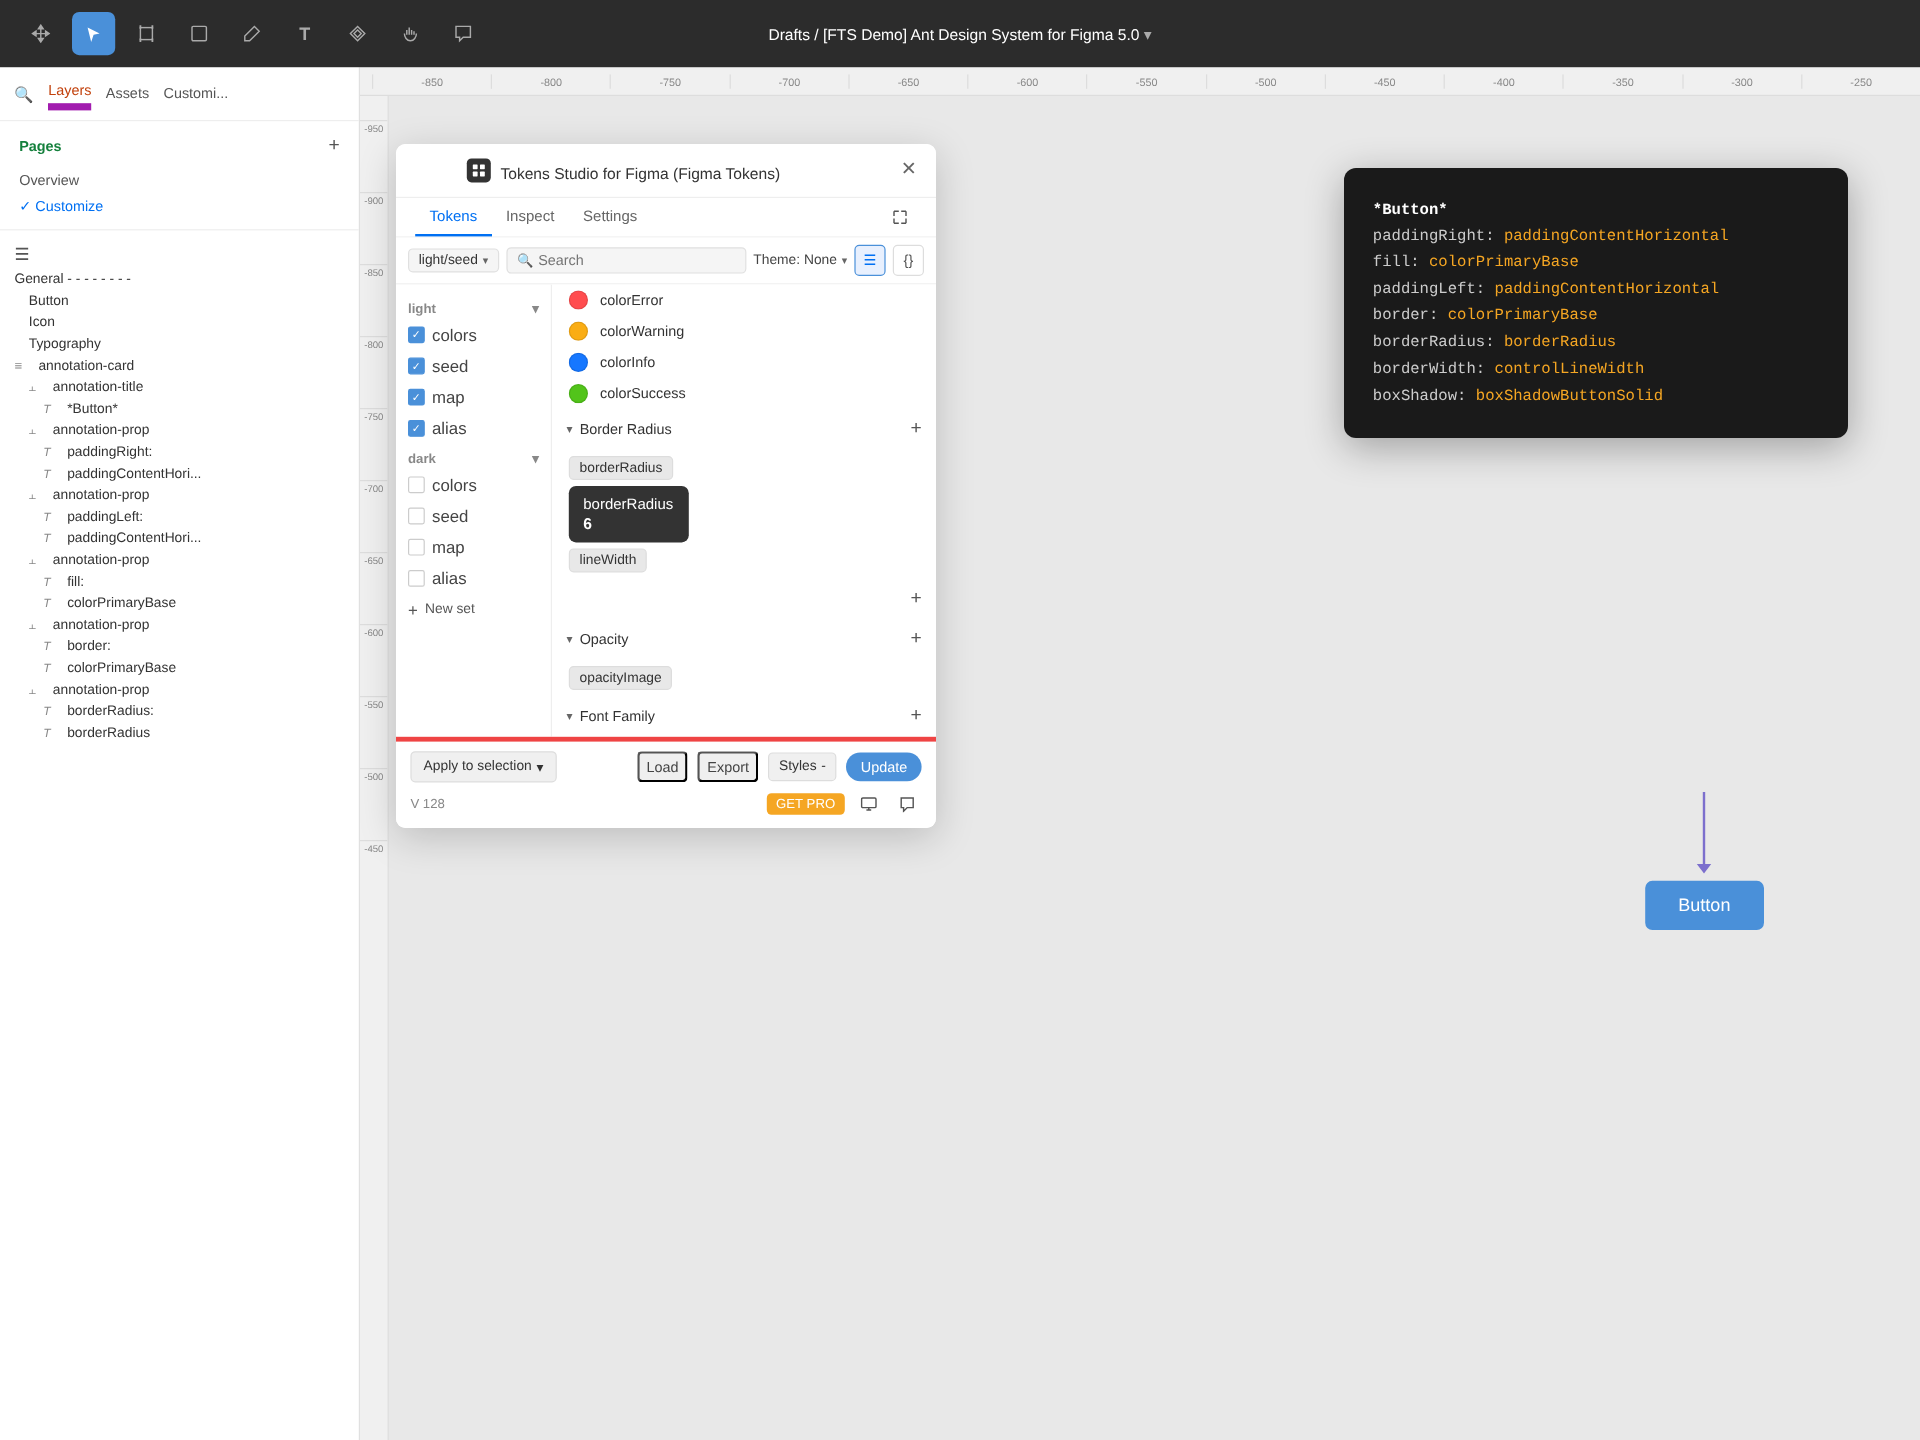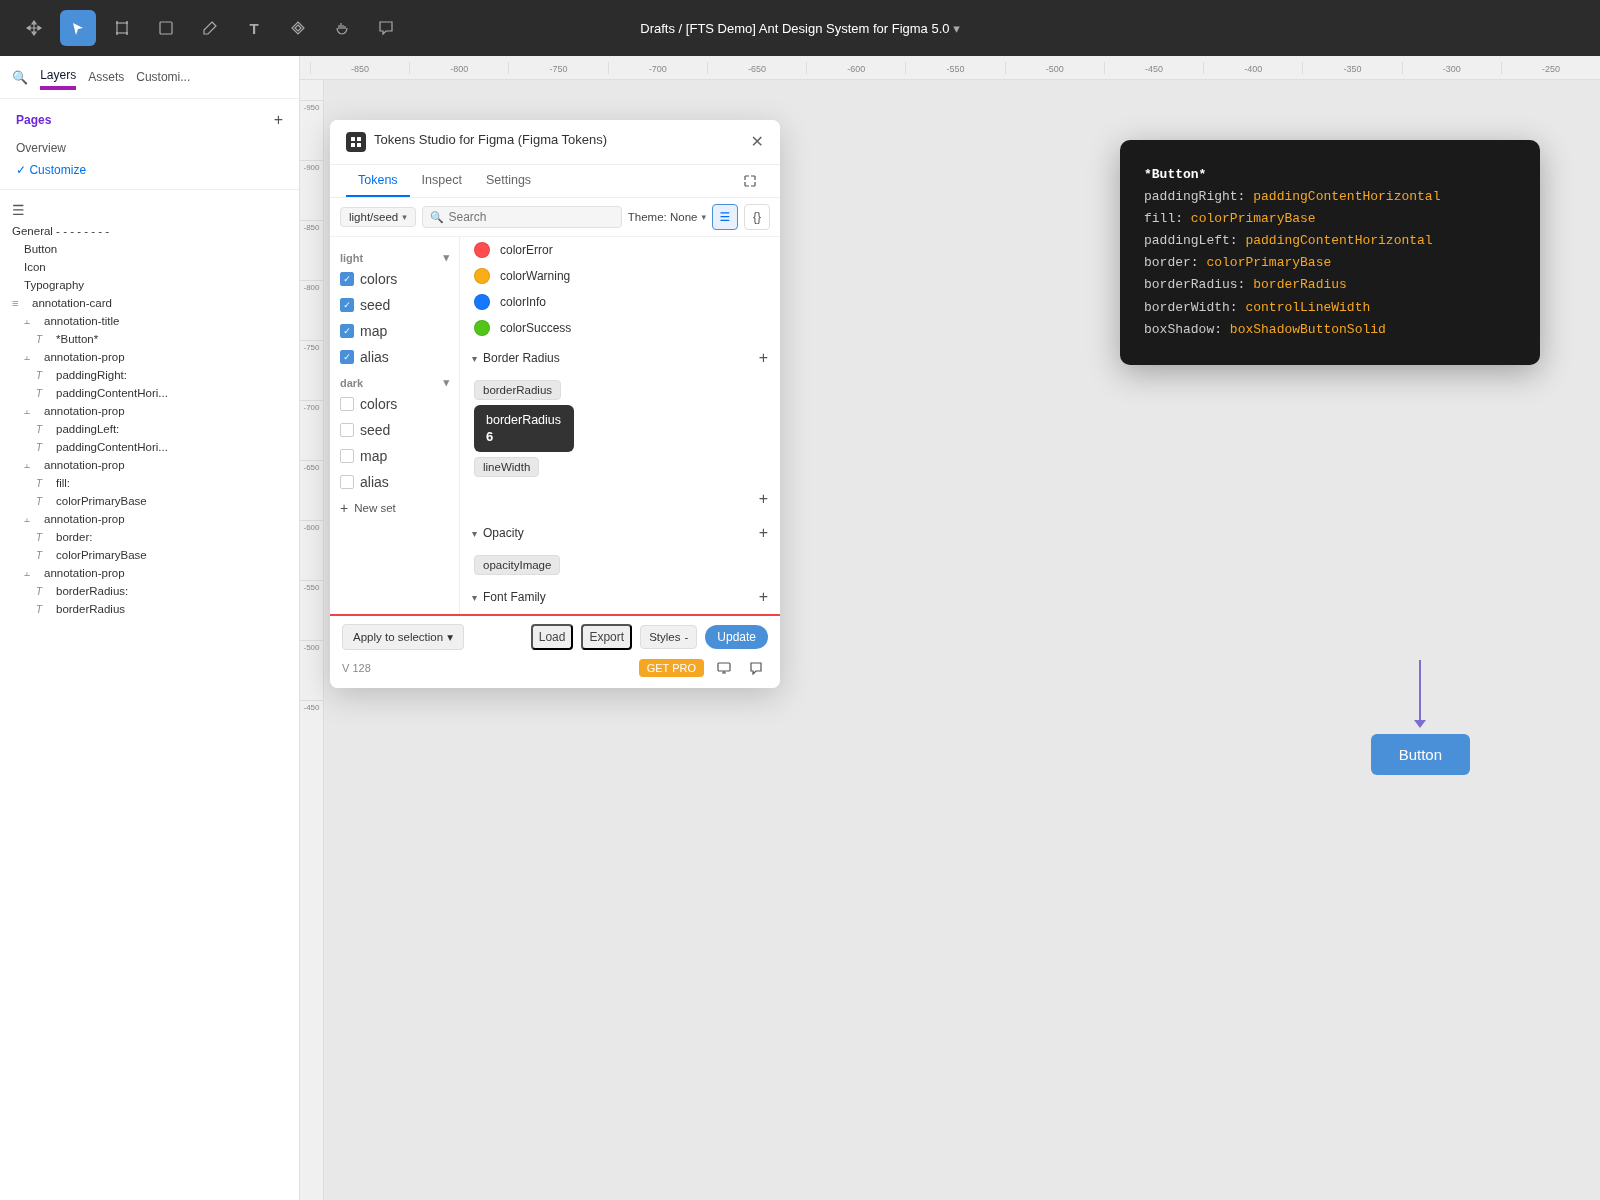--- a/index.html
+++ b/index.html
@@ -88,39 +88,39 @@
       border-bottom: 1px solid #eee;
       gap: 12px;
     }
     .panel-tab {
       font-size: 12px;
       color: #555;
       cursor: pointer;
       padding: 4px 0;
     }
     .panel-tab.active {
-      color: #0f172a;
-      border-bottom: 4px solid #a21caf;
+      color: #c2410c;
+      border-bottom: 6px solid #a21caf;
     }
     .search-icon-small { color: #999; font-size: 13px; }
 
     .pages-section {
       padding: 12px 16px 8px;
       border-bottom: 1px solid #eee;
     }
     .pages-header {
       display: flex;
       align-items: center;
       justify-content: space-between;
       margin-bottom: 8px;
     }
     .pages-label {
       font-size: 12px;
       font-weight: 600;
-      color: #6d28d9;
+      color: #15803d;
     }
     .pages-add { color: #555; font-size: 16px; cursor: pointer; }
     .page-item {
       font-size: 12px;
       color: #555;
       padding: 4px 0;
       cursor: pointer;
     }
     .page-item.active {
       color: #0070f3;
@@ -181,22 +181,23 @@
     .tokens-header {
       display: flex;
       align-items: center;
       justify-content: space-between;
       padding: 12px 16px;
       border-bottom: 1px solid #eee;
       background: white;
     }
     .tokens-header-left {
       display: flex;
-      align-items: flex-start;
+      align-items: flex-end;
       gap: 8px;
+      margin-left: 43px;
     }
     .tokens-logo {
       width: 20px; height: 20px;
       background: #333;
       border-radius: 4px;
       display: flex; align-items: center; justify-content: center;
       font-size: 10px; color: white;
     }
     .tokens-title {
       font-size: 13px;
@@ -353,21 +354,21 @@
     .token-color-dot {
       width: 16px; height: 16px;
       border-radius: 50%;
       flex-shrink: 0;
       border: 1px solid rgba(0,0,0,0.1);
     }
     .token-name { font-size: 12px; color: #333; }
 
     
     .tokens-footer {
-      border-top: 2px solid #ef4444;
+      border-top: 4px solid #ef4444;
       padding: 8px 12px;
       background: white;
     }
     .tokens-footer-row {
       display: flex;
       align-items: center;
       justify-content: space-between;
       gap: 8px;
     }
     .apply-btn {

